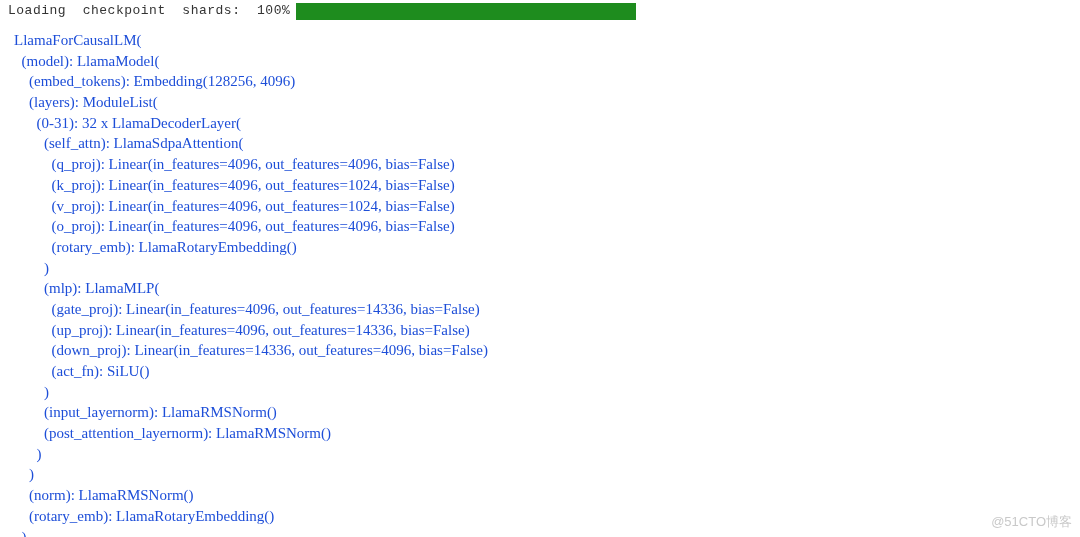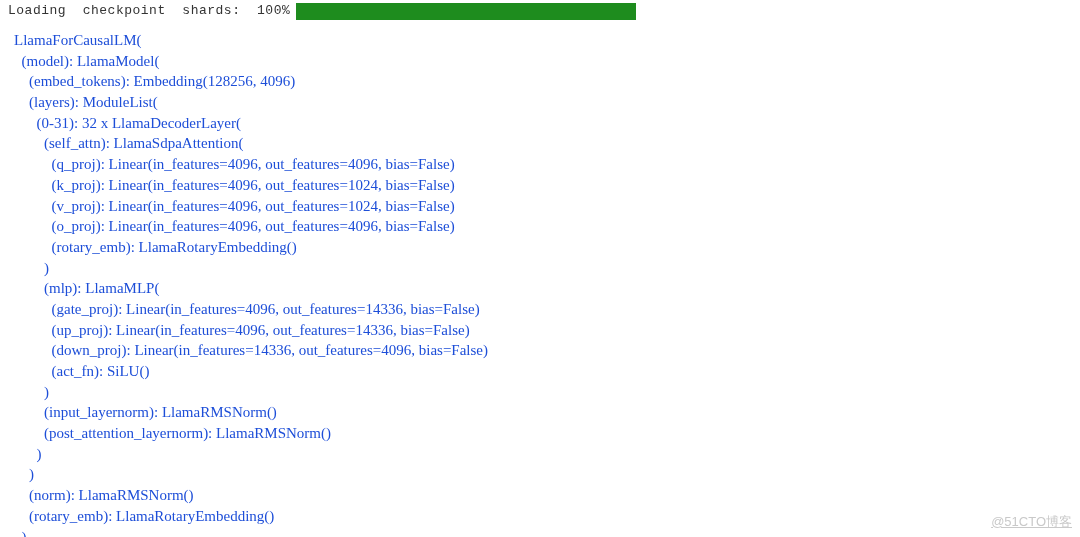--- a/index.html
+++ b/index.html
@@ -52,21 +52,20 @@
       line-height: 1.38;
     }
     .watermark {
       position: absolute;
       right: 8px;
       bottom: 6px;
       font-family: Arial, 'Microsoft YaHei', sans-serif;
       font-size: 13px;
       color: #c9c9c9;
       letter-spacing: 0;
-      text-decoration: underline;
     }
   </style>
 </head>
 <body>
 
 <div class="progress-row">
   <span class="progress-label">Loading  checkpoint  shards:  100%</span>
   <span class="progress-bar-wrap"></span>
 </div>
 

